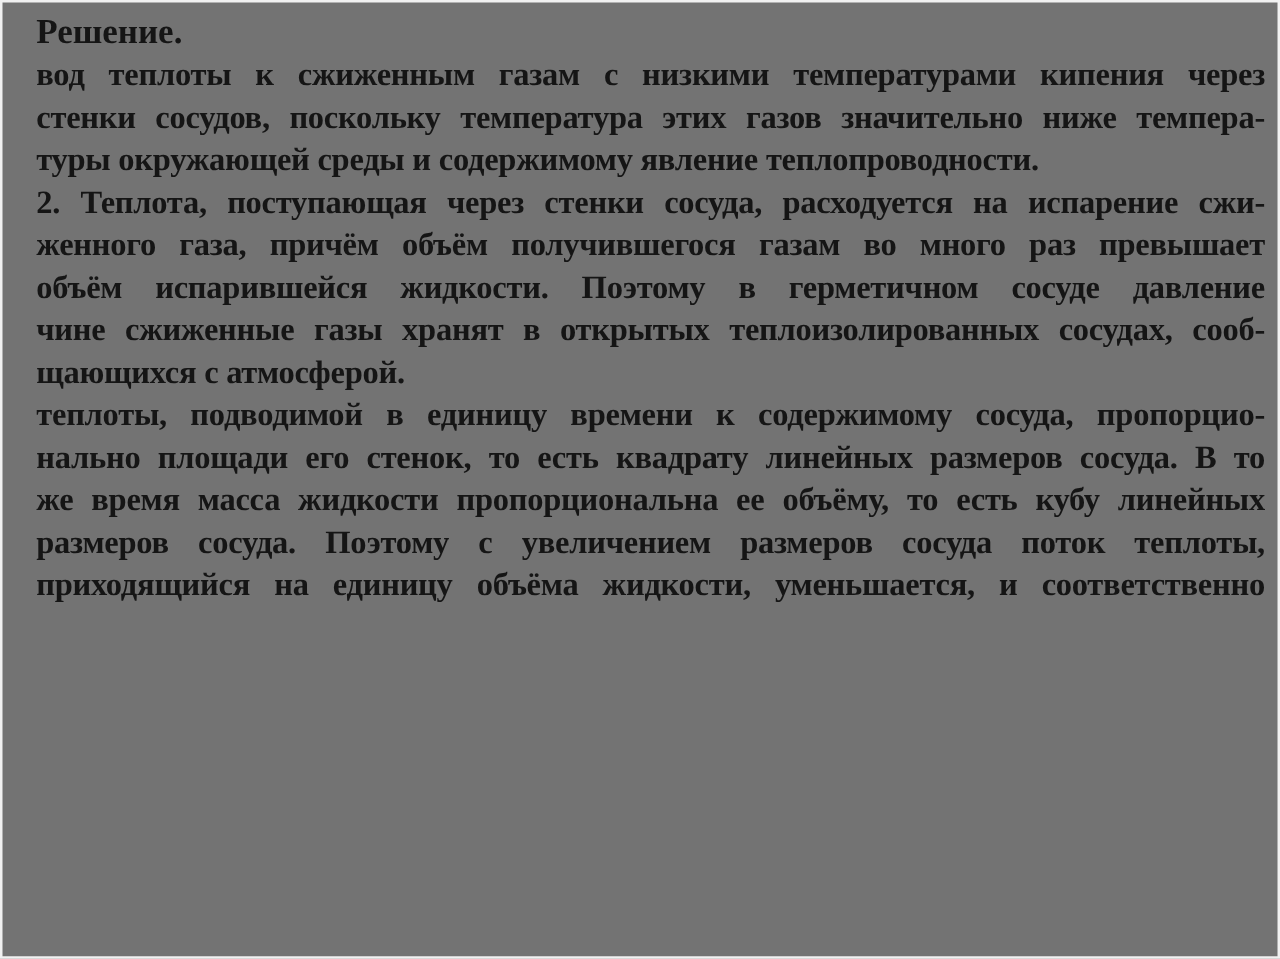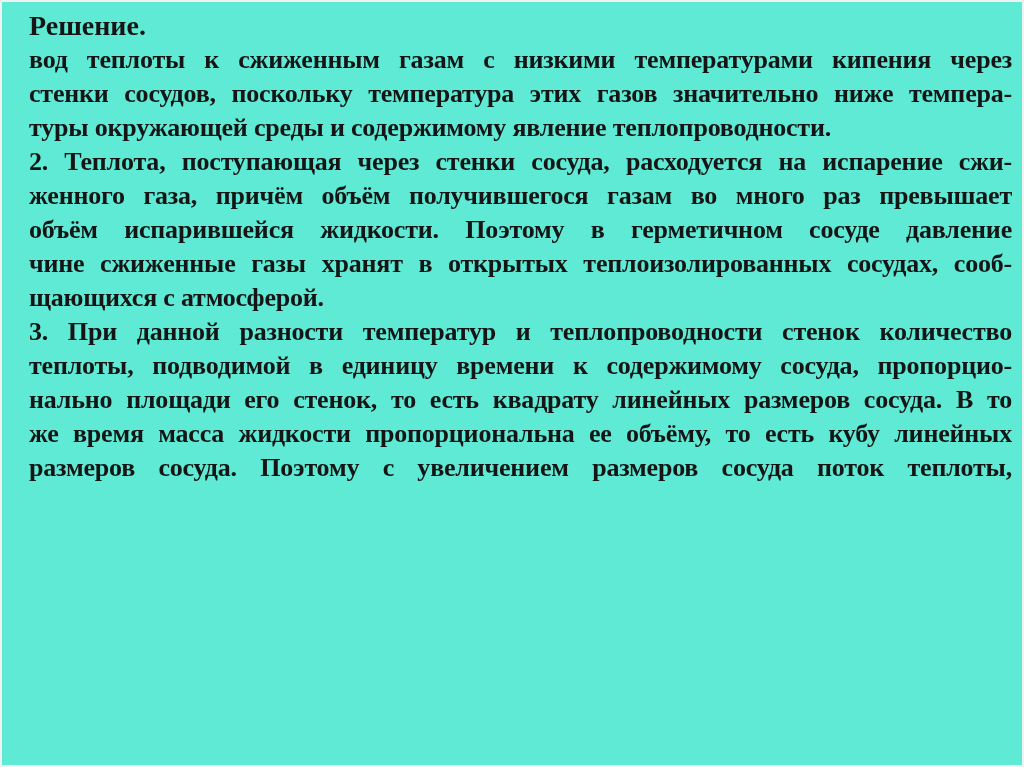--- a/index.html
+++ b/index.html
@@ -8,21 +8,21 @@
     height: 767px;
     background: #ffffff;
     overflow: hidden;
     font-family: "Liberation Serif", "DejaVu Serif", serif;
   }
   .slide-frame {
     position: absolute;
     left: 0; top: 0;
     width: 1024px;
     height: 767px;
-    background: #5eead4;
+    background: #737373;
     border: 2px solid #f1f1f1;
   }
   .content {
     position: absolute;
     left: 27px;
     top: 7px;
     width: 983px;
     color: #151515;
   }
   .title {
@@ -62,21 +62,21 @@
           <div class="line last-line">туры окружающей среды и содержимому явление теплопроводности.</div>
         </div>
         <div class="paragraph">
           <div class="line">2. Теплота, поступающая через стенки сосуда, расходуется на испарение сжи-</div>
           <div class="line">женного газа, причём объём получившегося газам во много раз превышает</div>
           <div class="line">объём испарившейся жидкости. Поэтому в герметичном сосуде давление</div>
           <div class="line">чине сжиженные газы хранят в открытых теплоизолированных сосудах, сооб-</div>
           <div class="line last-line">щающихся с атмосферой.</div>
         </div>
         <div class="paragraph">
-          <div class="line">3. При данной разности температур и теплопроводности стенок количество</div>
           <div class="line">теплоты, подводимой в единицу времени к содержимому сосуда, пропорцио-</div>
           <div class="line">нально площади его стенок, то есть квадрату линейных размеров сосуда. В то</div>
           <div class="line">же время масса жидкости пропорциональна ее объёму, то есть кубу линейных</div>
           <div class="line">размеров сосуда. Поэтому с увеличением размеров сосуда поток теплоты,</div>
+          <div class="line">приходящийся на единицу объёма жидкости, уменьшается, и соответственно</div>
         </div>
       </div>
   </div>
 </div>
 
 </body></html>

